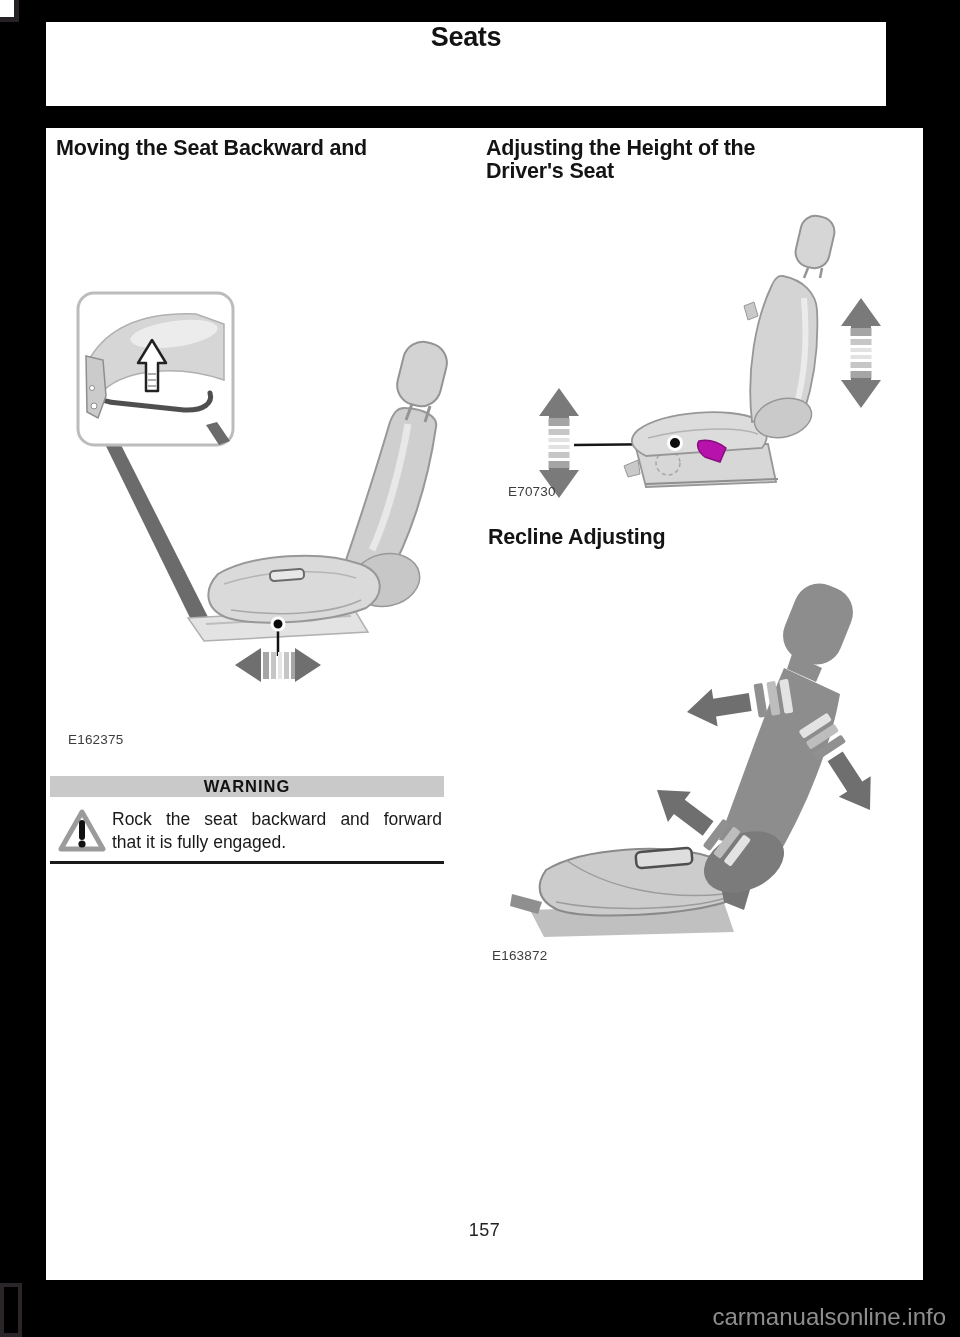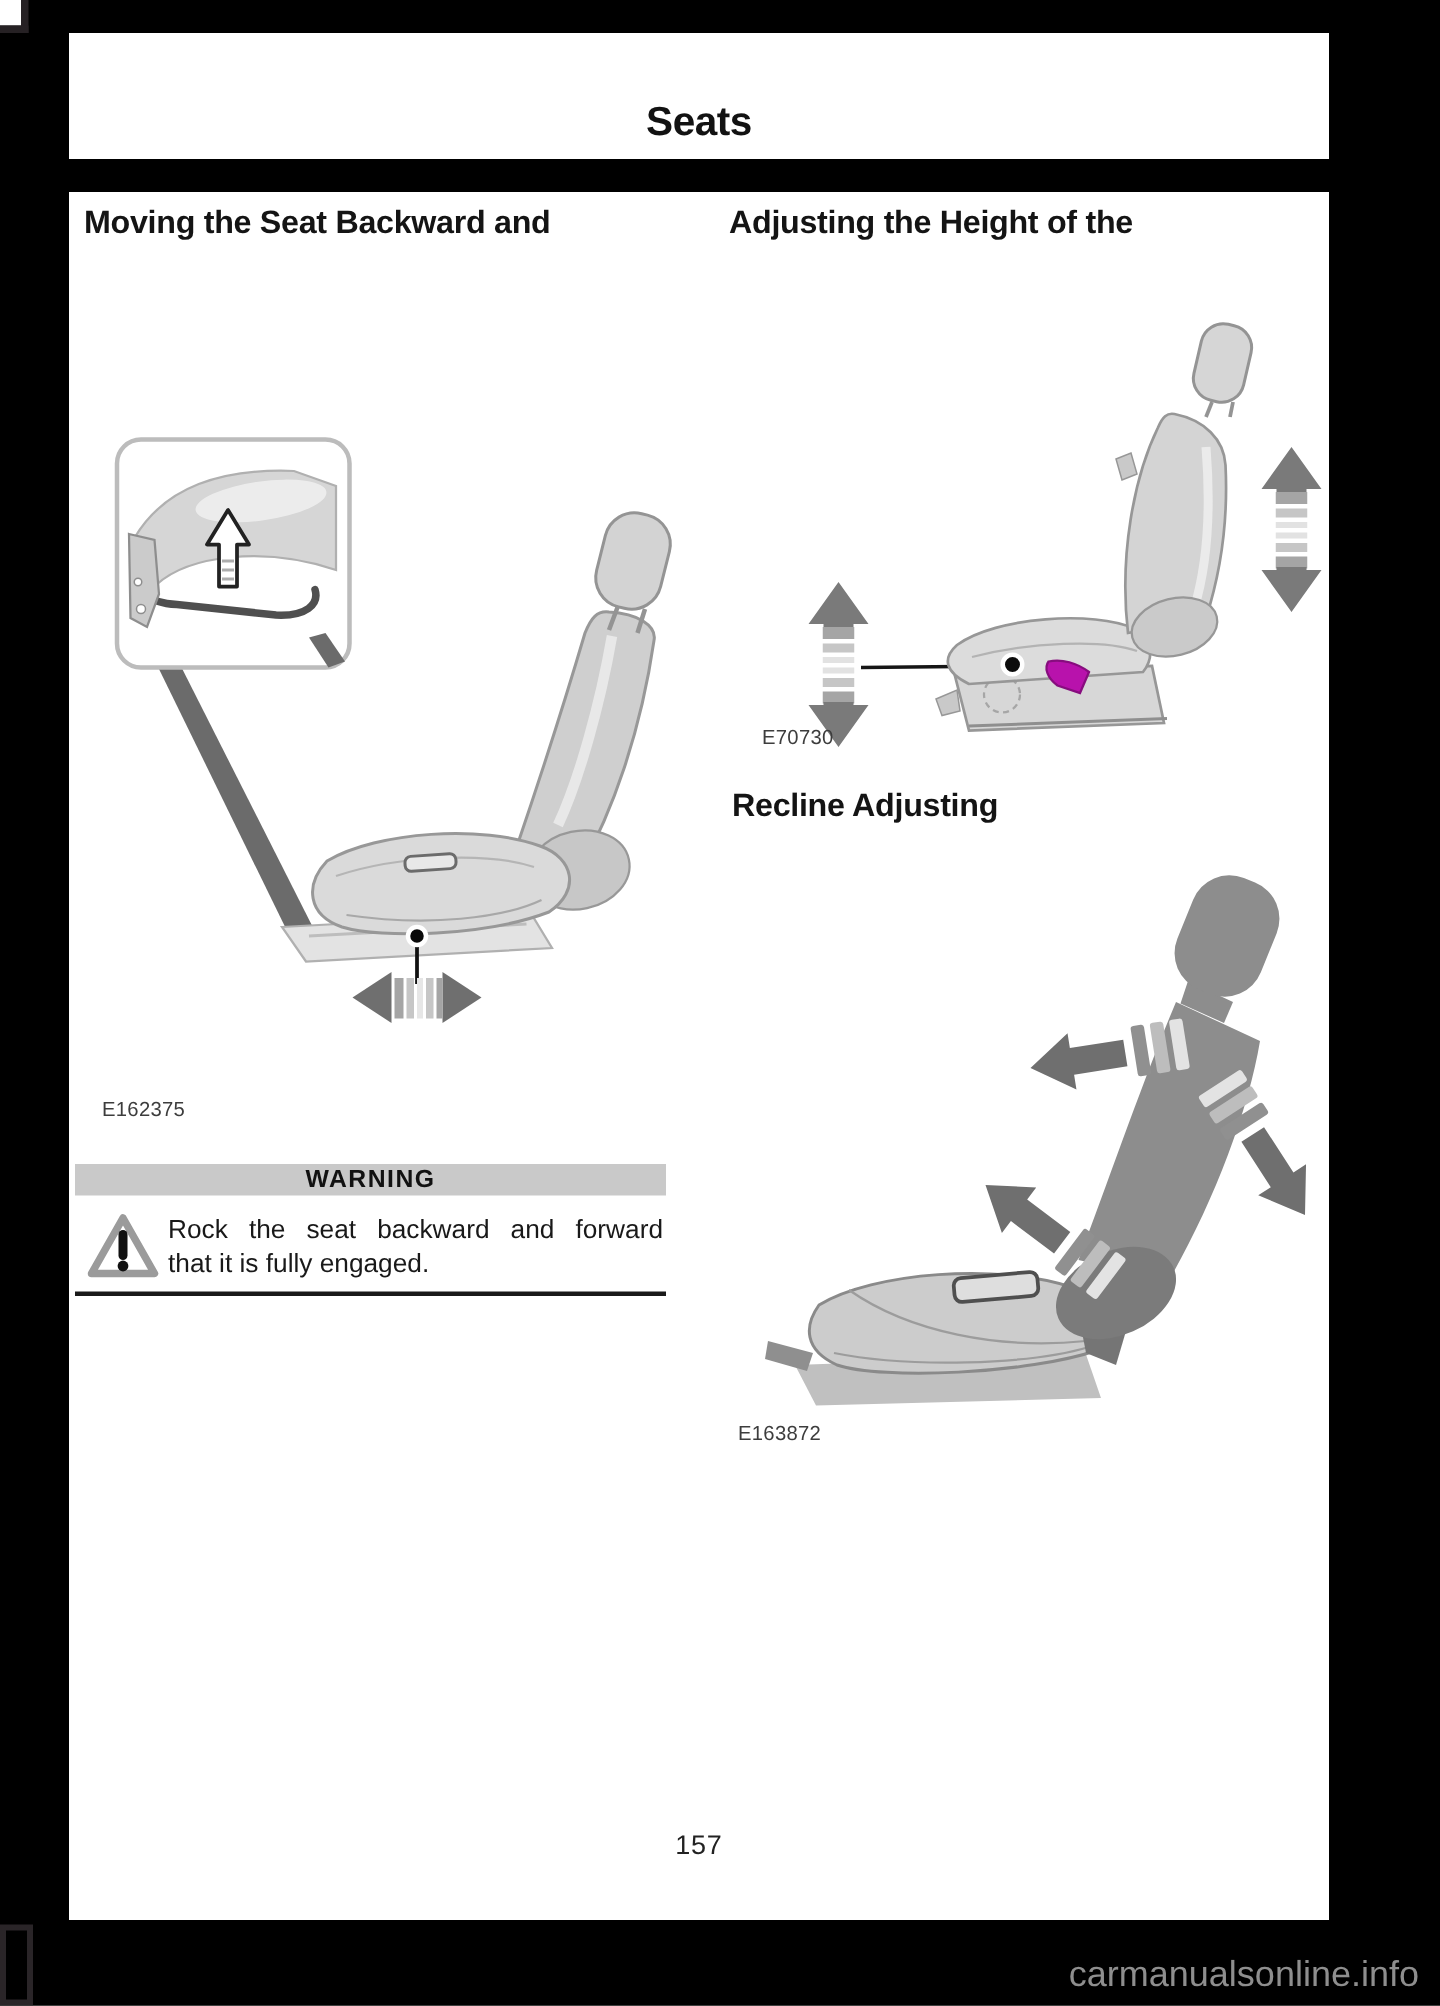--- a/index.html
+++ b/index.html
@@ -1,23 +1,23 @@
 <!DOCTYPE html>
 <html><head>
 <meta charset="utf-8">
 <style>
   html,body{margin:0;padding:0;background:#000;}
   body{width:960px;height:1337px;position:relative;overflow:hidden;
        font-family:"Liberation Sans",sans-serif;}
   .abs{position:absolute;}
   #header-box{left:46px;top:22px;width:840px;height:84px;background:#fff;
-              display:flex;align-items:flex-end;justify-content:center;}
+              display:flex;align-items:flex-start;justify-content:center;}
   #header-title{font-size:27px;font-weight:bold;color:#121212;letter-spacing:-0.3px;
                 padding-bottom:9px;}
-  #content-box{left:46px;top:128px;width:840px;height:1152px;background:#fff;}
+  #content-box{left:46px;top:128px;width:840px;height:1152px;background:#fff;padding-left:37px;}
   .heading{font-size:21.5px;line-height:23px;font-weight:bold;color:#141414;
            letter-spacing:-0.2px;}
   .fig-label{font-size:13.5px;color:#3d3d3d;letter-spacing:0.2px;}
   #warning-box{left:4px;top:648px;width:394px;}
   #warning-bar{height:21px;background:#c9c9c9;display:flex;align-items:center;
                justify-content:center;}
   #warning-title{font-size:16.5px;font-weight:bold;color:#111;letter-spacing:1px;}
   #warning-body{display:flex;margin-top:11px;}
   #warning-icon{width:48px;height:47px;flex:0 0 48px;margin-left:8px;}
   #warning-text{margin-left:6px;width:330px;font-size:17.5px;line-height:23px;
@@ -120,20 +120,21 @@
       <div id="warning-text">
         <div class="jline">Rock the seat backward and forward</div>
         <div>that it is fully engaged.</div>
       </div>
     </div>
     <div id="warning-rule"></div>
   </div>
 
   <div class="abs heading" style="left:440px;top:9px;width:396px;">
     <div>Adjusting the Height of the</div>
+    <div>Driver's Seat</div>
   </div>
 
   <svg class="abs" style="left:440px;top:70px;" width="400" height="310" viewBox="0 0 400 310">
 
     <line x1="88" y1="247" x2="186" y2="246" stroke="#161616" stroke-width="2.5"></line>
 
     <g transform="translate(73,190)">
       <polygon points="0,0 -20,28 -10,28 -10,30 10,30 10,28 20,28" fill="#7a7a7a"></polygon>
       <rect x="-10.5" y="30" width="21" height="8" fill="#a5a5a5"></rect>
       <rect x="-10.5" y="41" width="21" height="6" fill="#c6c6c6"></rect>

